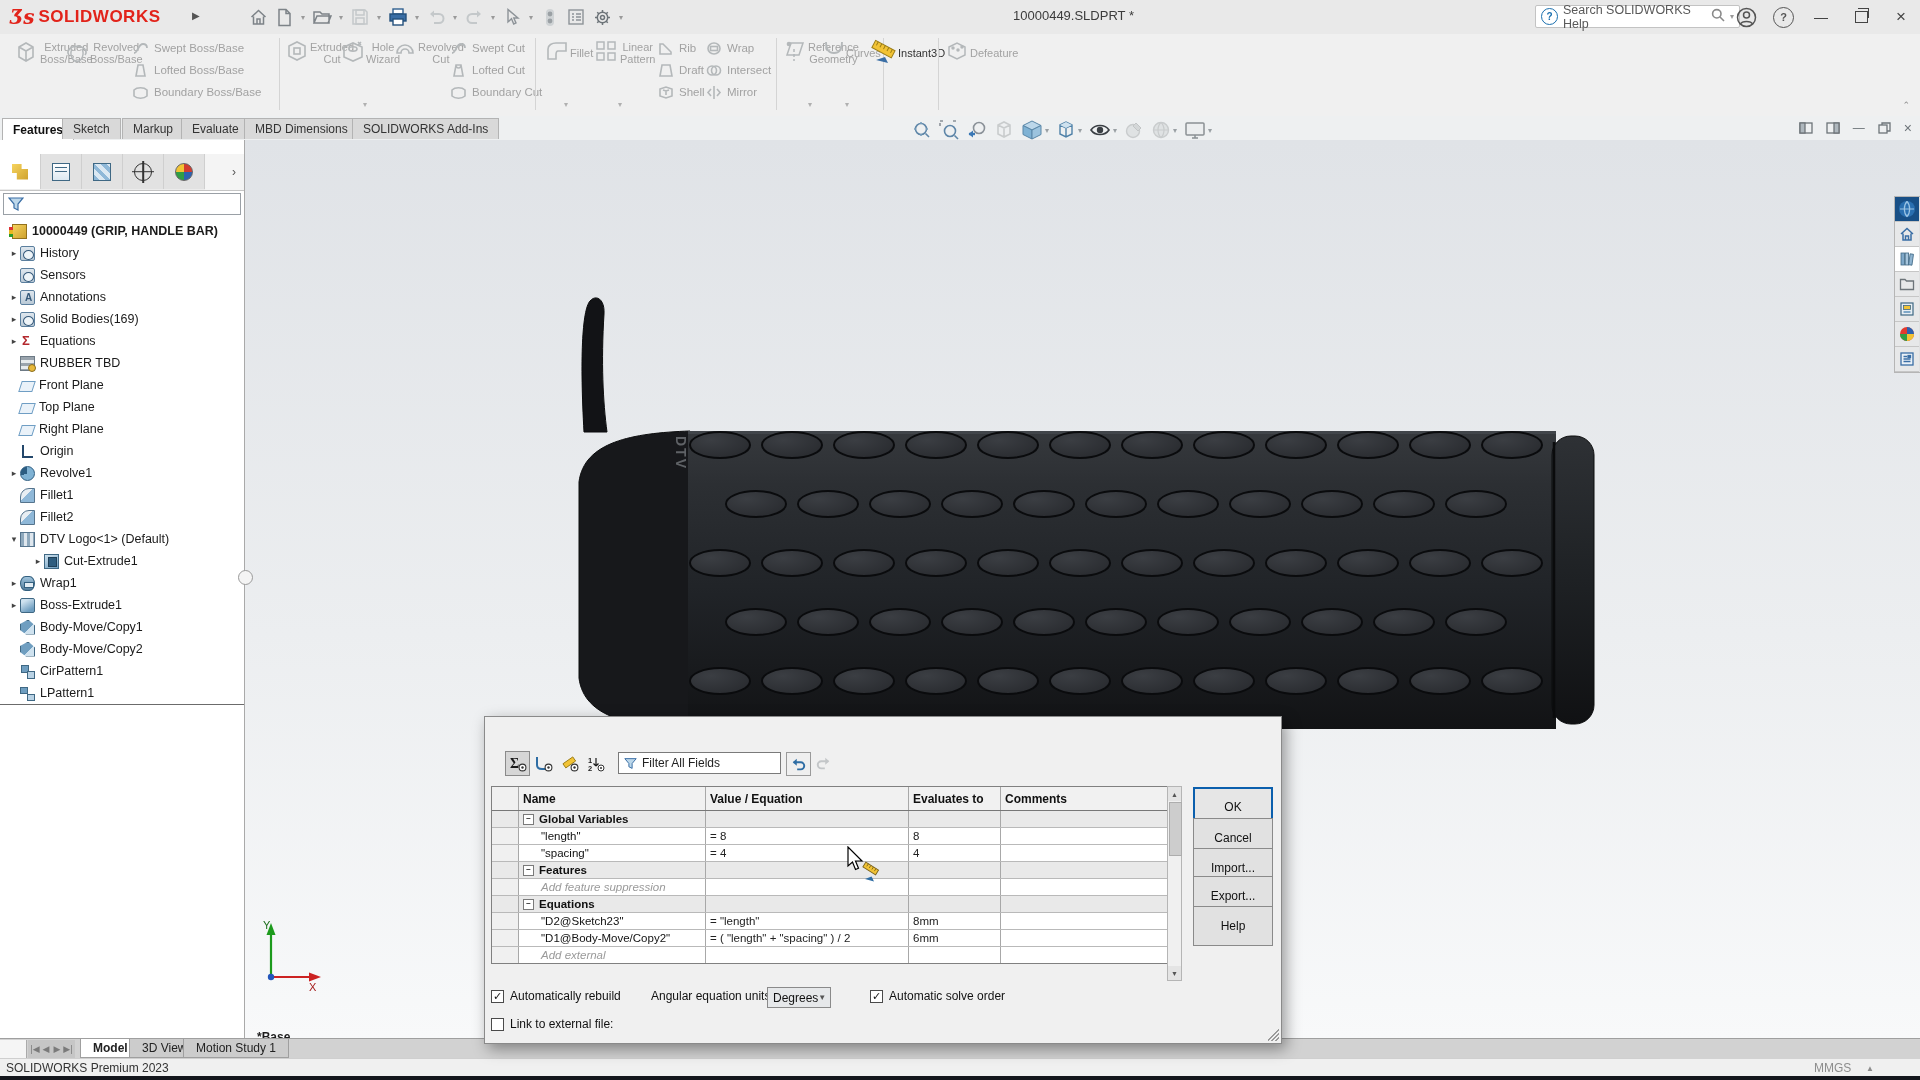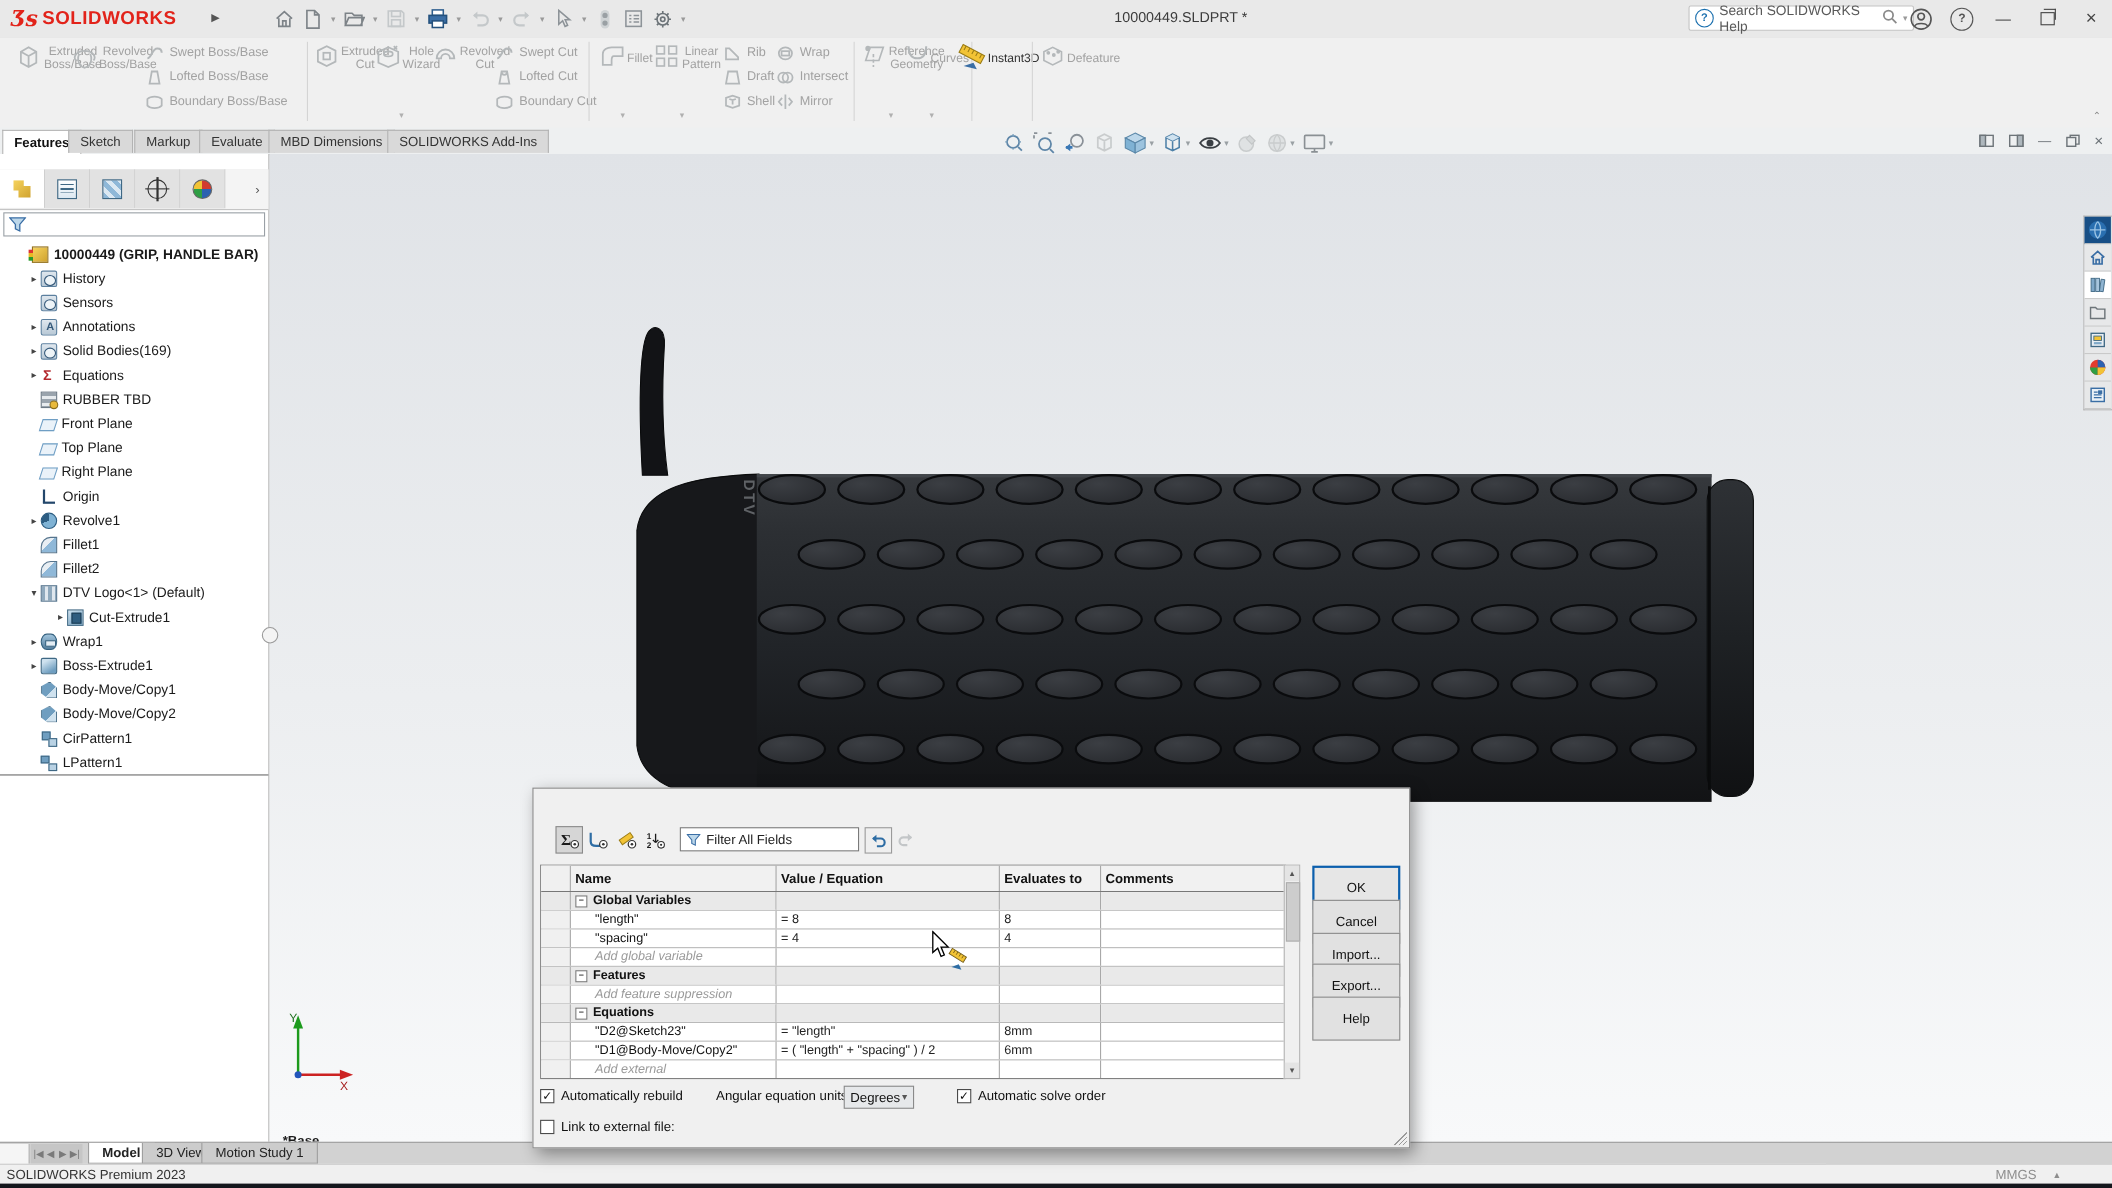--- a/index.html
+++ b/index.html
@@ -55,21 +55,21 @@
   .hu{display:flex;align-items:center;gap:2px;}
   .hu .dd{font-size:8px;color:#9aa0a4;}
 
   
   .panel{position:absolute;left:0;top:140px;width:245px;height:898px;background:#fff;border-right:1px solid #a9a9a9;box-sizing:border-box;}
   .panel-tabs{position:absolute;left:0;top:14px;width:244px;height:36px;display:flex;border-bottom:1px solid #c5c5c5;background:#ececec;}
   .ptab{width:40px;height:35px;display:flex;align-items:center;justify-content:center;border-right:1px solid #cfcfcf;background:#e2e2e2;}
   .ptab.active{background:#fff;}
   .ptab-more{flex:1;display:flex;align-items:center;justify-content:flex-end;padding-right:8px;color:#555;background:#f4f4f4;}
   .filterbox{position:absolute;left:3px;top:53px;width:238px;height:22px;border:1px solid #9aa0a6;background:#fff;display:flex;align-items:center;padding-left:4px;box-sizing:border-box;}
-  .tree{position:absolute;left:0;top:80px;width:268px;padding-left:17px;}
+  .tree{position:absolute;left:0;top:80px;width:268px;}
   .trow{height:22px;display:flex;align-items:center;white-space:nowrap;}
   .trow .arr{width:12px;font-size:9px;color:#444;text-align:center;flex:none;}
   .trow .tlab{font-size:12.5px;color:#1a1a1a;margin-left:5px;}
   .ti{width:15px;height:15px;flex:none;display:inline-block;position:relative;box-sizing:border-box;}
   .ind0{padding-left:4px;}.ind1{padding-left:8px;}.ind2{padding-left:32px;}
   .tree-endline{position:absolute;left:0;top:564px;width:244px;border-top:1px solid #6b6b6b;}
   .panel-grip{position:absolute;left:238px;top:570px;width:13px;height:13px;border-radius:50%;background:#f4f4f4;border:1px solid #9a9a9a;z-index:5;}
 
   
   .ic-part{background:linear-gradient(135deg,#f6d35e,#cfa22e);border:1px solid #93711c;}
@@ -994,27 +994,20 @@
       <div class="dcell c3">8</div>
       <div class="dcell c4"></div>
     </div>
     <div class="drow">
       <div class="dcell c0"></div>
       <div class="dcell c1 datacell">"spacing"</div>
       <div class="dcell c2">= 4</div>
       <div class="dcell c3">4</div>
       <div class="dcell c4"></div>
     </div>
-    <div class="drow addrow">
-      <div class="dcell c0"></div>
-      <div class="dcell c1">Add global variable</div>
-      <div class="dcell c2"></div>
-        <div class="dcell c3"></div>
-        <div class="dcell c4"></div>
-    </div>
     <div class="drow section">
       <div class="dcell c0"></div>
       <div class="dcell c1">
           <span class="minusbox">−</span>
           <span>Features</span>
         </div>
       <div class="dcell c2"></div>
         <div class="dcell c3"></div>
         <div class="dcell c4"></div>
     </div>

